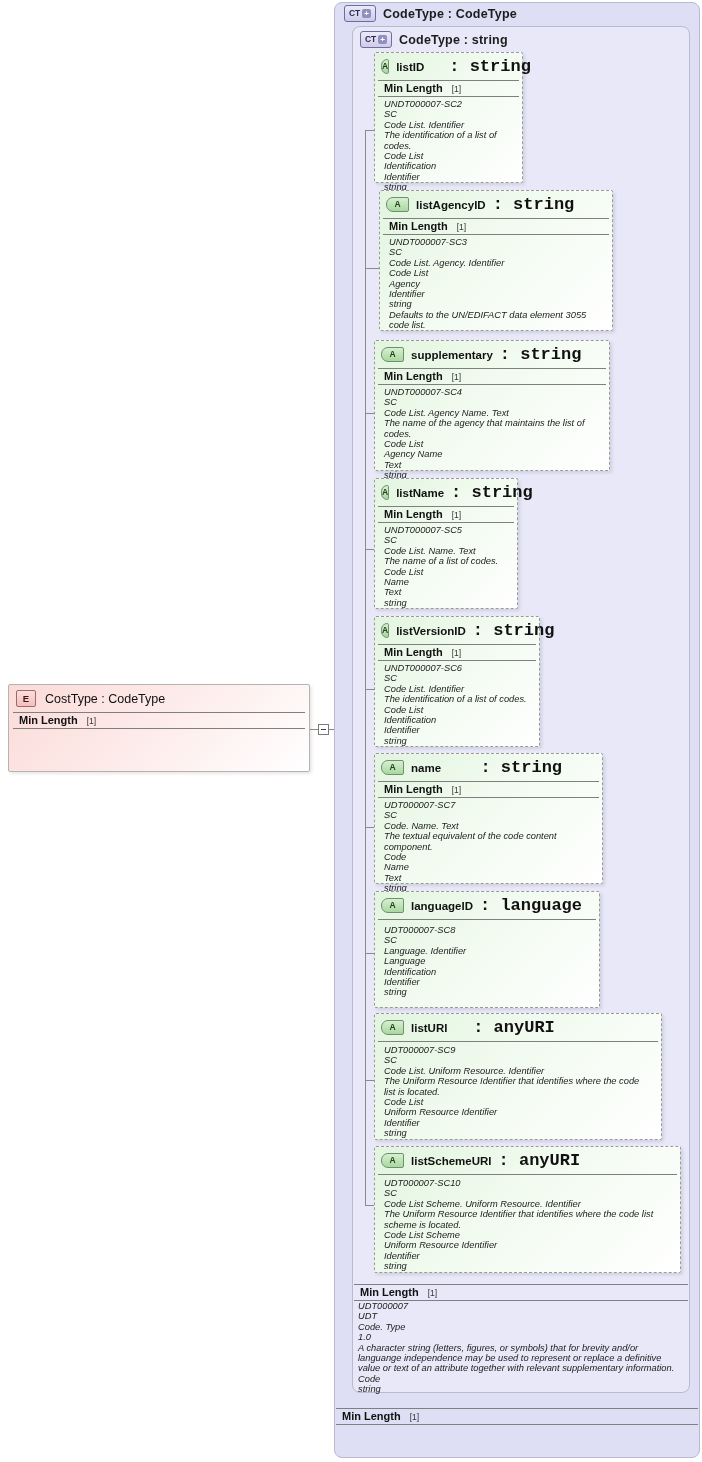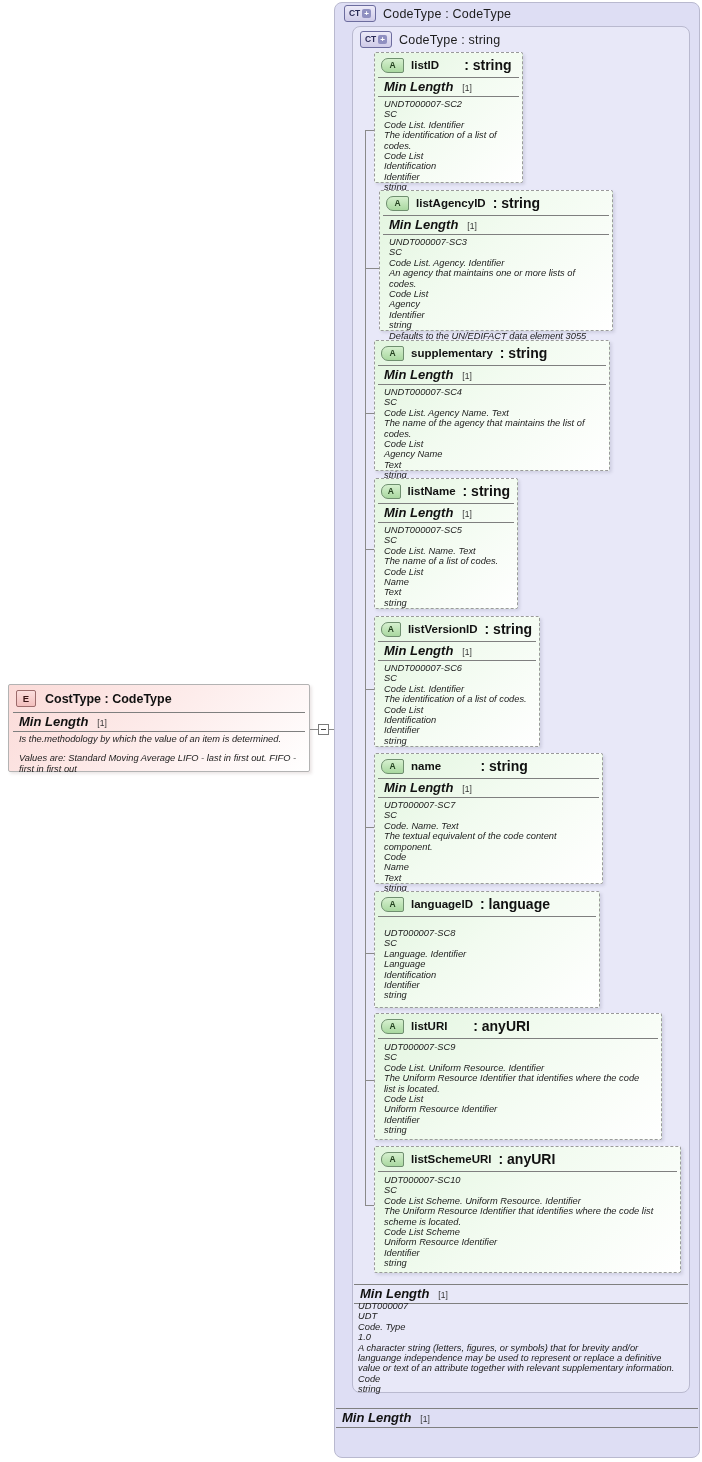--- a/index.html
+++ b/index.html
@@ -19,21 +19,21 @@
   }
   .ct-inner{
     border:1px solid #b9b9cf;border-radius:8px;
     background:#e8e8f8;
   }
 
   .ct-header{
     position:absolute;display:flex;align-items:center;gap:7px;
   }
   .ct-title{
-    font-size:12.5px;font-weight:normal;color:#1c1c1c;white-space:nowrap;
+    font-size:12.5px;font-weight:bold;color:#1c1c1c;white-space:nowrap;
     letter-spacing:.2px;
   }
 
   
   .icon-ct{
     display:inline-flex;align-items:center;justify-content:center;
     width:30px;height:15px;border:1px solid #6c6c9e;border-radius:3px;
     background:linear-gradient(#eceaf8,#cfcbe8);
     font-size:8.5px;font-weight:bold;color:#2a2a55;letter-spacing:-0.2px;
     line-height:1;
@@ -60,28 +60,28 @@
     display:inline-flex;align-items:center;justify-content:center;
     width:21px;height:13px;
     border:1px solid #6f8f6f;
     border-radius:7px 2px 2px 7px;
     background:linear-gradient(#d6f0cf,#a9d8a0);
     font-size:8.5px;font-weight:bold;color:#23401f;line-height:1;
   }
   .attr-name{
     font-size:11.5px;font-weight:bold;color:#111;white-space:pre;
   }
-  .attr-type{font-size:14px;font-weight:bold;color:#111;white-space:pre;}
+  .attr-type{font-size:17px;font-weight:bold;color:#111;white-space:pre;font-family:Liberation Mono, monospace;}
 
   .minlen-row{
     border-top:1px solid #7f7f7f;border-bottom:1px solid #7f7f7f;
     padding:1px 6px 2px 6px;margin:0 3px;
     display:flex;align-items:baseline;gap:9px;
   }
-  .minlen-label{font-style:italic;font-weight:bold;font-size:13px;color:#111;}
+  .minlen-label{font-weight:bold;font-size:11px;color:#111;}
   .minlen-card{font-size:8.5px;color:#333;}
 
   .doc{
     padding:2px 6px 4px 6px;margin:0 3px;
     font-style:italic;font-size:9.3px;line-height:10.4px;color:#1c1c1c;
   }
   .doc div{white-space:normal;}
 
   
   .elem{
@@ -89,21 +89,21 @@
     background:linear-gradient(135deg,#fbdbd8 0%,#fdeceb 50%,#ffffff 100%);
     box-shadow:2px 2px 3px rgba(150,120,120,.18);
   }
   .elem-head{display:flex;align-items:center;gap:9px;padding:5px 8px 5px 7px;}
   .icon-e{
     display:inline-flex;align-items:center;justify-content:center;
     width:18px;height:15px;border:1px solid #9c6b6b;border-radius:2px;
     background:linear-gradient(#fbdedd,#f3bfbd);
     font-size:9.5px;font-weight:bold;color:#3a1616;line-height:1;
   }
-  .elem-title{font-size:12.5px;font-weight:bold;color:#111;}
+  .elem-title{font-size:12.5px;font-weight:normal;color:#111;}
 
   
   .strip{
     position:absolute;
     border-top:1px solid #7f7f7f;border-bottom:1px solid #7f7f7f;
     display:flex;align-items:baseline;gap:9px;
     padding:1px 0 2px 6px;box-sizing:border-box;
   }
 
   
@@ -128,25 +128,20 @@
 <body>
 
 <div class="box elem" style="left:8px;top:684px;width:302px;height:88px;">
   <div class="elem-head">
     <span class="icon-e">E</span>
     <span class="elem-title">CostType : CodeType</span>
   </div>
   <div class="minlen-row" style="margin:0 4px;">
     <span class="minlen-label">Min Length</span>
     <span class="minlen-card">[1]</span>
-  </div>
-  <div class="doc" style="margin:0 4px;">
-    <div>Is the.methodology by which the value of an item is determined.</div>
-    <div style="height:9px;"></div>
-    <div>Values are: Standard Moving Average LIFO - last in first out. FIFO - first in first out</div>
   </div>
 </div>
 
 <div class="hline" style="left:310px;top:729px;width:8px;"></div>
 <div class="expander" style="left:318px;top:724px;"></div>
 <div class="hline" style="left:329px;top:729px;width:45px;"></div>
 
 <div class="box ct-outer" style="left:334px;top:2px;width:366px;height:1456px;"></div>
 <div class="ct-header" style="left:344px;top:5px;">
   <span class="icon-ct">
@@ -223,21 +218,20 @@
     <span class="attr-type">: string</span>
   </div>
   <div class="minlen-row">
     <span class="minlen-label">Min Length</span>
     <span class="minlen-card">[1]</span>
   </div>
   <div class="doc">
     <div>UNDT000007-SC3</div>
     <div>SC</div>
     <div>Code List. Agency. Identifier</div>
-    <div>An agency that maintains one or more lists of codes.</div>
     <div>Code List</div>
     <div>Agency</div>
     <div>Identifier</div>
     <div>string</div>
     <div>Defaults to the UN/EDIFACT data element 3055 code list.</div>
   </div>
 </div>
 
 <div class="box attr" style="left:374px;top:340px;width:236px;height:131px;">
   <div class="attr-head">
@@ -326,21 +320,21 @@
     <div>string</div>
   </div>
 </div>
 
 <div class="box attr" style="left:374px;top:891px;width:226px;height:117px;">
   <div class="attr-head">
     <span class="icon-a">A</span>
     <span class="attr-name">languageID</span>
     <span class="attr-type">: language</span>
   </div>
-  <div class="doc" style="border-top:1px solid #7f7f7f;padding-top:11px;">
+  <div class="doc" style="border-top:1px solid #7f7f7f;padding-top:5px;">
     <div>UDT000007-SC8</div>
     <div>SC</div>
     <div>Language. Identifier</div>
     <div>Language</div>
     <div>Identification</div>
     <div>Identifier</div>
     <div>string</div>
   </div>
 </div>
 

